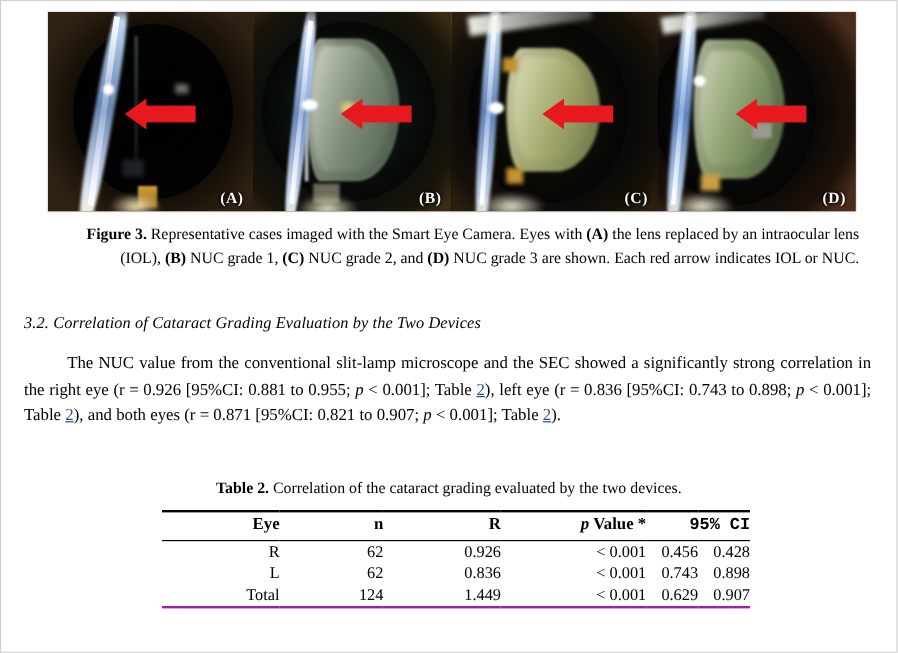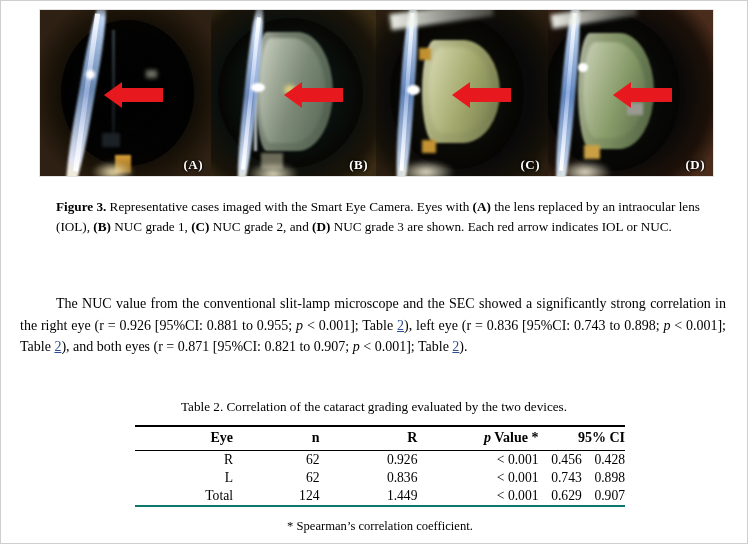--- a/index.html
+++ b/index.html
@@ -239,25 +239,25 @@
   .pd-beamcore { position:absolute; left:11%; top:2%; width:4px; height:95%; background:linear-gradient(180deg,#fff,rgba(170,200,255,.55),#fff); filter: blur(.6px); transform: rotate(5deg); }
   .pd-top { position:absolute; left:2%; top:-1%; width:52%; height:14px; background:linear-gradient(90deg,rgba(245,248,240,.95),rgba(190,200,185,.25)); filter: blur(2px); transform: rotate(-9deg); }
   .pd-glint { position:absolute; left:18%; top:32%; width:10px; height:9px; border-radius:50%; background:#fff; filter: blur(1.3px); }
   .pd-grey { position:absolute; left:48%; top:56%; width:16px; height:12px; background:#9a9a92; filter: blur(1.4px); }
   .pd-amber { position:absolute; left:22%; bottom:10%; width:16px; height:14px; background:#c9a044; filter: blur(1.6px); }
   .pd-flare { position:absolute; left:6%; bottom:-5%; width:54px; height:24px; border-radius:50%; background:radial-gradient(ellipse,rgba(255,250,225,.9),rgba(255,215,130,0) 70%); filter: blur(2px); }
 
   
   .fig-caption {
     position: absolute;
-    left: 55px; top: 196px;
+    left: 55px; top: 184px;
     width: 660px;
     font-size: 13.2px;
     line-height: 19.5px;
-    text-align: left;
+    text-align: right;
   }
   .fig-caption b { font-weight: bold; }
 
   .section-heading {
     position: absolute;
     left: 19px; top: 260px;
     font-size: 13.6px;
     font-style: italic;
     letter-spacing: .1px;
   }
@@ -273,21 +273,21 @@
   }
   .lnk { color: #2d4e93; }
 
   .table-caption {
     position: absolute;
     left: 0; top: 398px;
     width: 746px;
     text-align: center;
     font-size: 13.2px;
   }
-  .table-caption b { font-weight: normal; }
+  .table-caption b { font-weight: bold; }
 
   .data-table {
     position: absolute;
     left: 134px; top: 424px;
     width: 490px;
     border-collapse: collapse;
     font-size: 13.6px;
   }
   .data-table th, .data-table td {
     text-align: right;
@@ -295,27 +295,27 @@
     font-weight: normal;
   }
   .data-table thead th {
     font-weight: bold;
     padding: 3px 0 4px 0;
     font-size: 14px;
   }
   .data-table thead th .ital { font-style: italic; }
   .rule-top { border-top: 2px solid #000; }
   .rule-mid { border-top: 1px solid #000; }
-  .rule-bot { border-bottom: 2px solid #0f766e; }
+  .rule-bot { border-bottom: 2px solid #a21caf; }
 
   .col-eye { width: 17%; }
   .col-n   { width: 15%; }
   .col-r   { width: 17%; }
   .col-p   { width: 21%; }
-  .col-ci1 { width: 15%; }
+  .col-ci1 { width: 15%; font-family: Liberation Mono, monospace; }
 
   .table-note {
     position: absolute;
     left: 134px; top: 518px;
     width: 490px;
     text-align: center;
     font-size: 12.6px;
   }
 </style>
 </head>
@@ -397,20 +397,21 @@
         <div class="head"></div>
         <div class="shaft" style="width:42px;"></div>
       </div>
       <div class="panel-label">(D)</div>
     </div>
 
   </div>
 
   <div class="fig-caption"><b>Figure 3.</b><span> Representative cases imaged with the Smart Eye Camera. Eyes with </span><b>(A)</b><span> the lens replaced by an intraocular lens (IOL), </span><b>(B)</b><span> NUC grade 1, </span><b>(C)</b><span> NUC grade 2, and </span><b>(D)</b><span> NUC grade 3 are shown. Each red arrow indicates IOL or NUC.</span></div>
 
+  <div class="section-heading">3.2. Correlation of Cataract Grading Evaluation by the Two Devices</div>
 
   <div class="body-para"><span>The NUC value from the conventional slit-lamp microscope and the SEC showed a significantly strong correlation in the right eye (r = 0.926 [95%CI: 0.881 to 0.955; </span><i>p</i><span> &lt; 0.001]; Table </span><a href="#" class="lnk">2</a><span>), left eye (r = 0.836 [95%CI: 0.743 to 0.898; </span><i>p</i><span> &lt; 0.001]; Table </span><a href="#" class="lnk">2</a><span>), and both eyes (r = 0.871 [95%CI: 0.821 to 0.907; </span><i>p</i><span> &lt; 0.001]; Table </span><a href="#" class="lnk">2</a><span>).</span></div>
 
   <div class="table-caption"><b>Table 2.</b><span> Correlation of the cataract grading evaluated by the two devices.</span></div>
 
   <table class="data-table">
     <thead>
       <tr class="rule-top">
         <th class="col-eye">Eye</th>
         <th class="col-n">n</th>
@@ -440,15 +441,14 @@
         <td>Total</td>
         <td>124</td>
         <td>1.449</td>
         <td>&lt; 0.001</td>
         <td>0.629</td>
         <td>0.907</td>
       </tr>
     </tbody>
   </table>
 
-  <div class="table-note">* Spearman’s correlation coefficient.</div>
 
 </div>
 
 </body></html>

